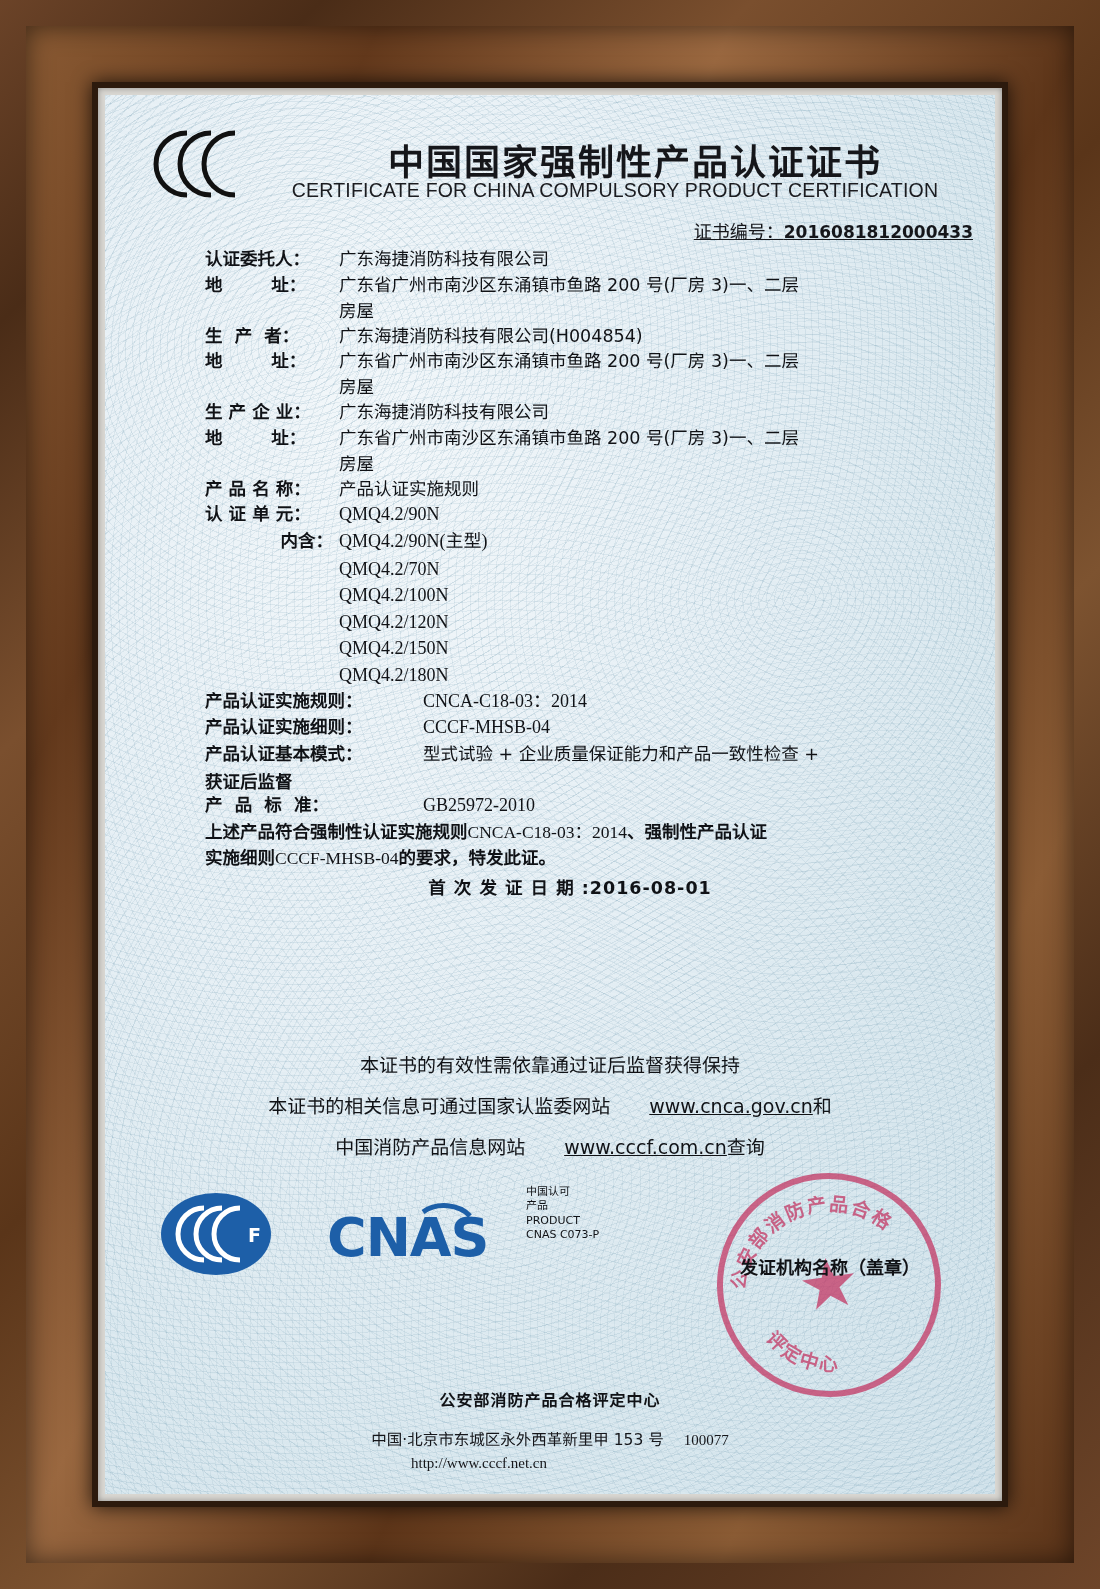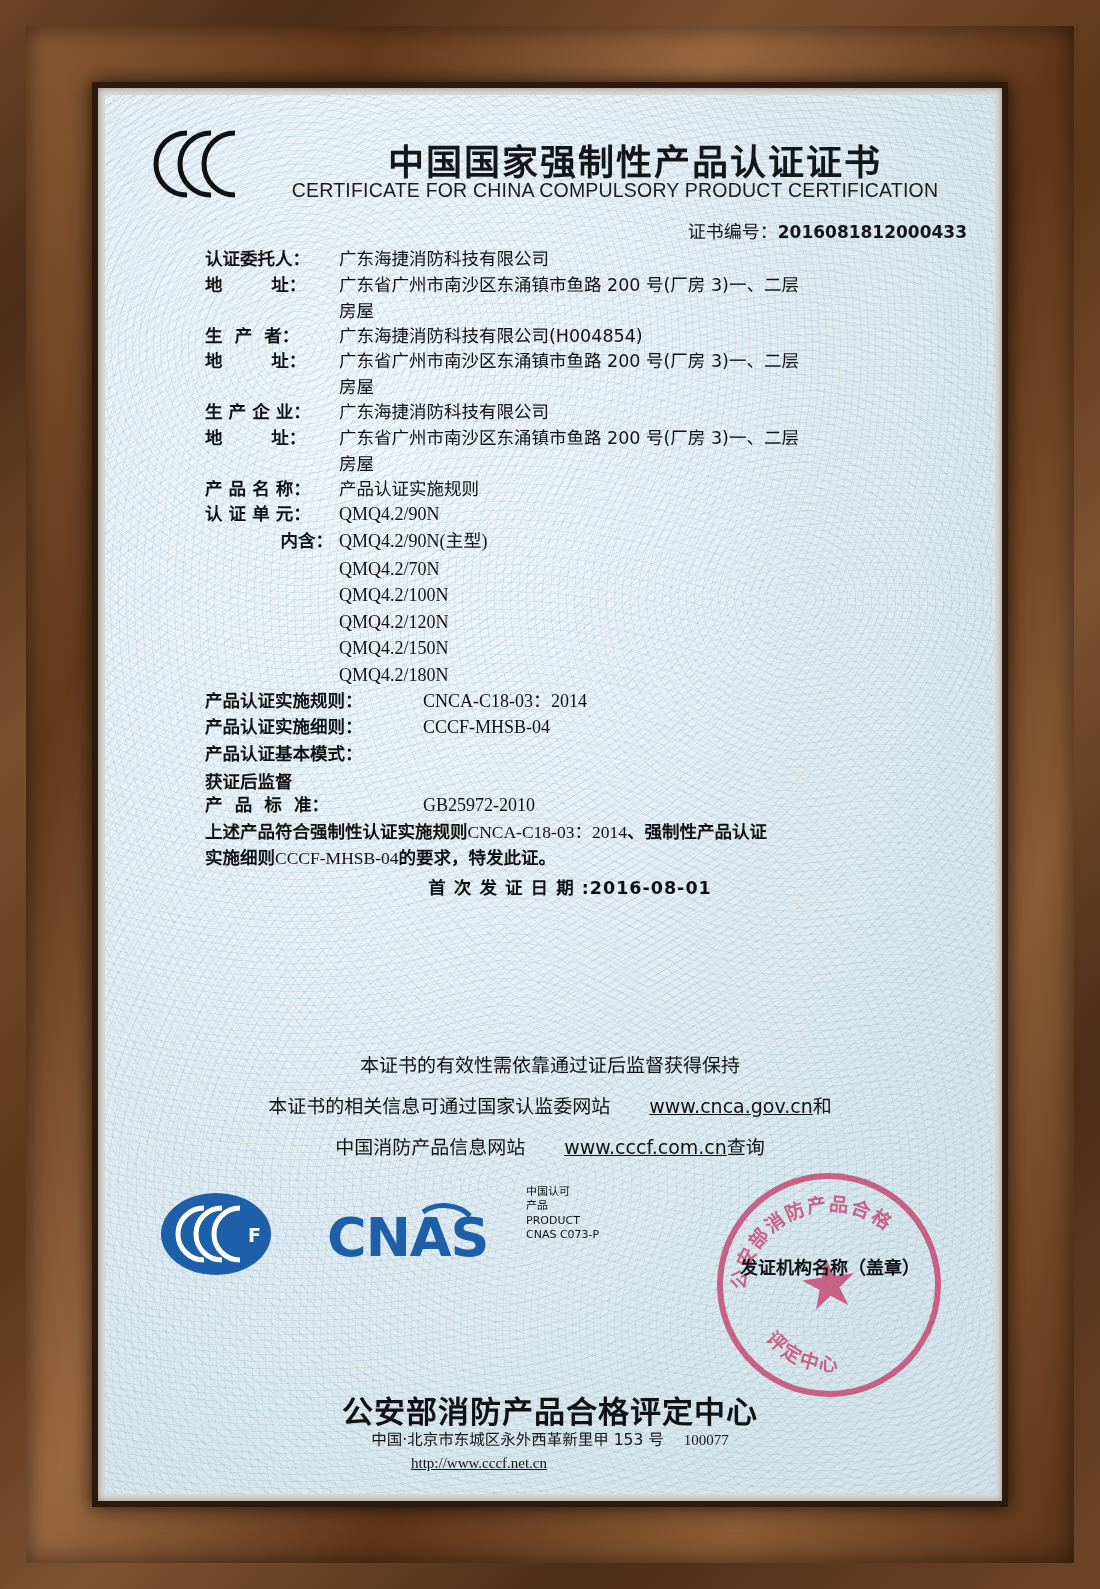--- a/index.html
+++ b/index.html
@@ -102,24 +102,25 @@
     left: 140px; top: 84px;
     width: 740px;
     text-align: center;
     font-family: "Liberation Sans", "DejaVu Sans", sans-serif;
     font-size: 19.5px;
     letter-spacing: .2px;
     color: #1b1c20;
   }
   .cert-no {
     position: absolute;
-    right: 28px; top: 122px;
+    right: 22px; top: 122px;
     font-size: 18px;
     color: #15161a;
     font-family: "Liberation Serif", serif;
+    text-decoration: underline;
   }
   .cert-no b {
     font-family: "DejaVu Sans", sans-serif;
     font-weight: bold;
     font-size: 17px;
   }
 
   
   .fields {
     position: absolute;
@@ -271,21 +272,21 @@
   }
 
   
   .footer-org {
     position: absolute;
     left: 0; top: 1292px;
     width: 890px;
     text-align: center;
     font-family: Liberation Serif, serif;
     font-weight: bold;
-    font-size: 31px;
+    font-size: 16px;
     color: #101216;
     letter-spacing: 1px;
   }
   .footer-addr {
     position: absolute;
     left: 0; top: 1332px;
     width: 890px;
     text-align: center;
     font-family: "DejaVu Sans", "Liberation Sans", sans-serif;
     font-size: 15.5px;
@@ -293,21 +294,20 @@
   }
   .footer-addr .zip { margin-left: 20px; font-family: "Liberation Serif", serif; font-size: 15px; }
   .footer-url {
     position: absolute;
     left: 0; top: 1360px;
     width: 748px;
     text-align: center;
     font-family: "Liberation Serif", serif;
     font-size: 15px;
     color: #15161a;
-    text-decoration: underline;
   }
 </style>
 </head>
 <body>
 
 <div class="frame-outer">
   <div class="frame-bevel"></div>
   <div class="frame-inner-edge"></div>
   <div class="mat"></div>
 
@@ -391,20 +391,21 @@
           <div class="val">CNCA-C18-03：2014</div>
         </div>
 
         <div class="row rule-row">
           <div class="lbl wide">产品认证实施细则：</div>
           <div class="val">CCCF-MHSB-04</div>
         </div>
 
         <div class="row">
           <div class="lbl wide">产品认证基本模式：</div>
+          <div class="val">型式试验 + 企业质量保证能力和产品一致性检查 +</div>
         </div>
         <div class="mode-cont">获证后监督</div>
 
         <div class="row rule-row">
           <div class="lbl wide">产  品  标  准：</div>
           <div class="val">GB25972-2010</div>
         </div>
 
         <div class="statement">
           <span>上述产品符合强制性认证实施规则</span><span class="lt">CNCA-C18-03：2014</span><span>、强制性产品认证</span><br>

